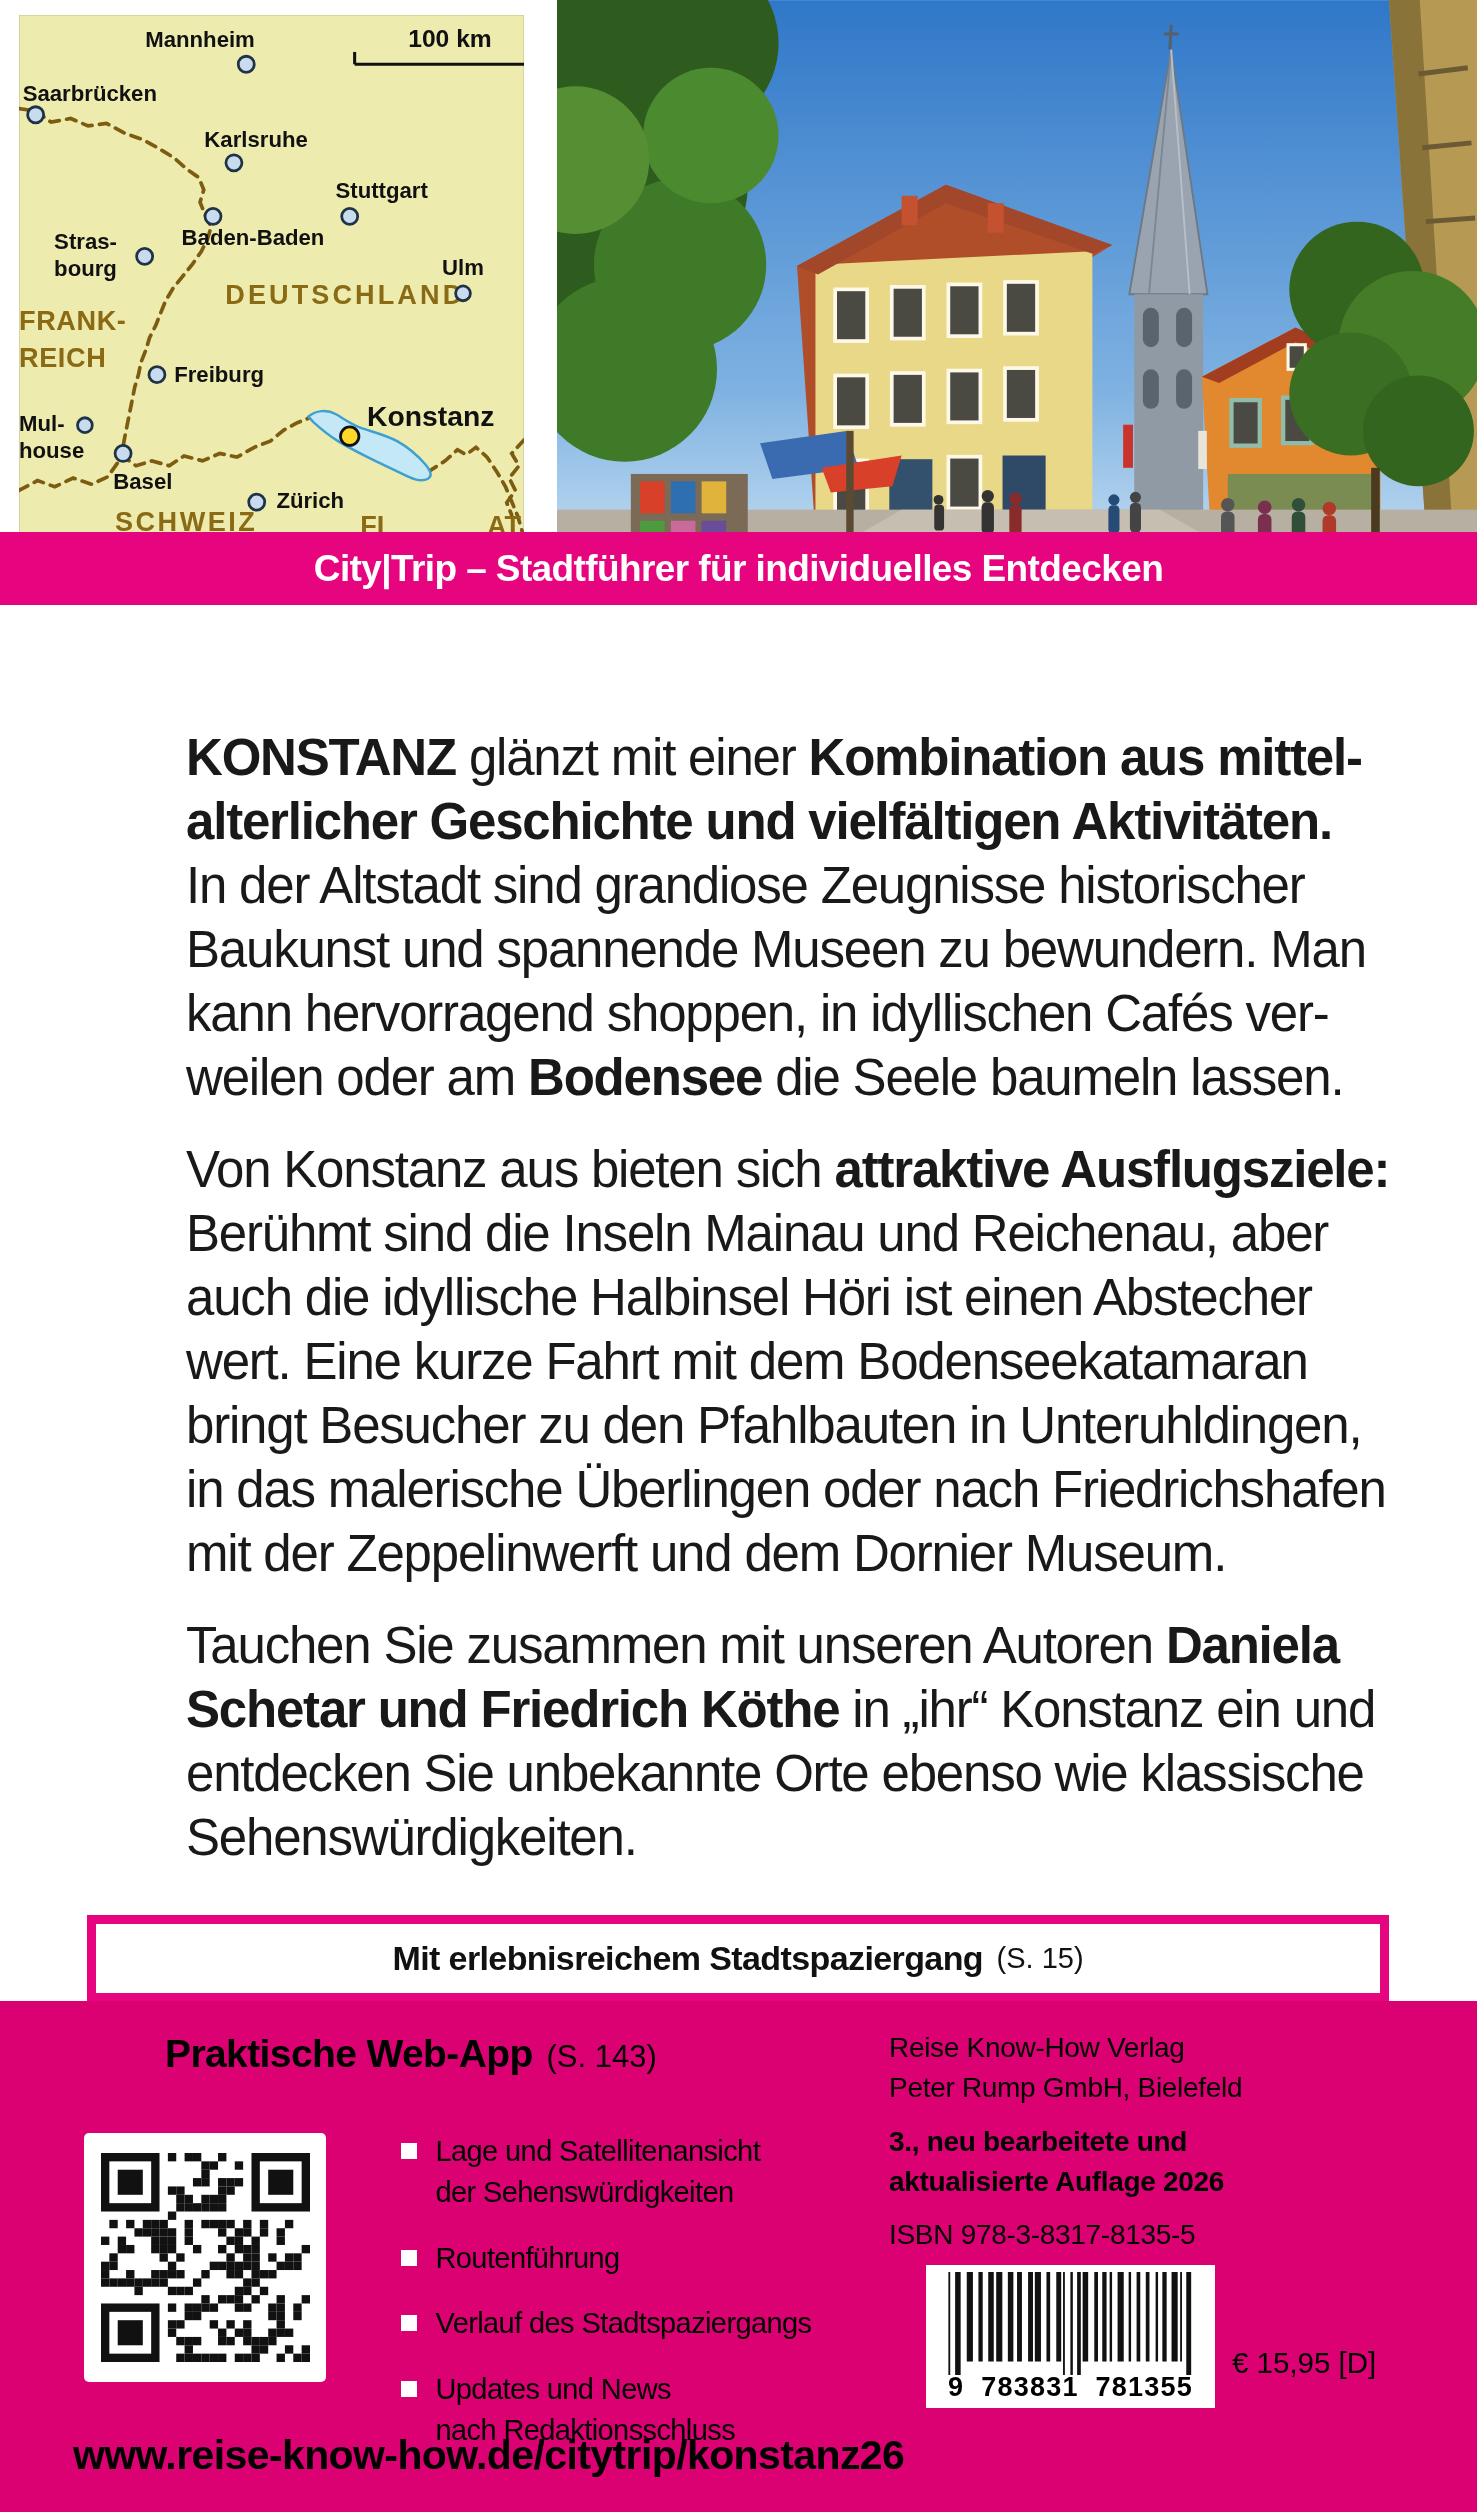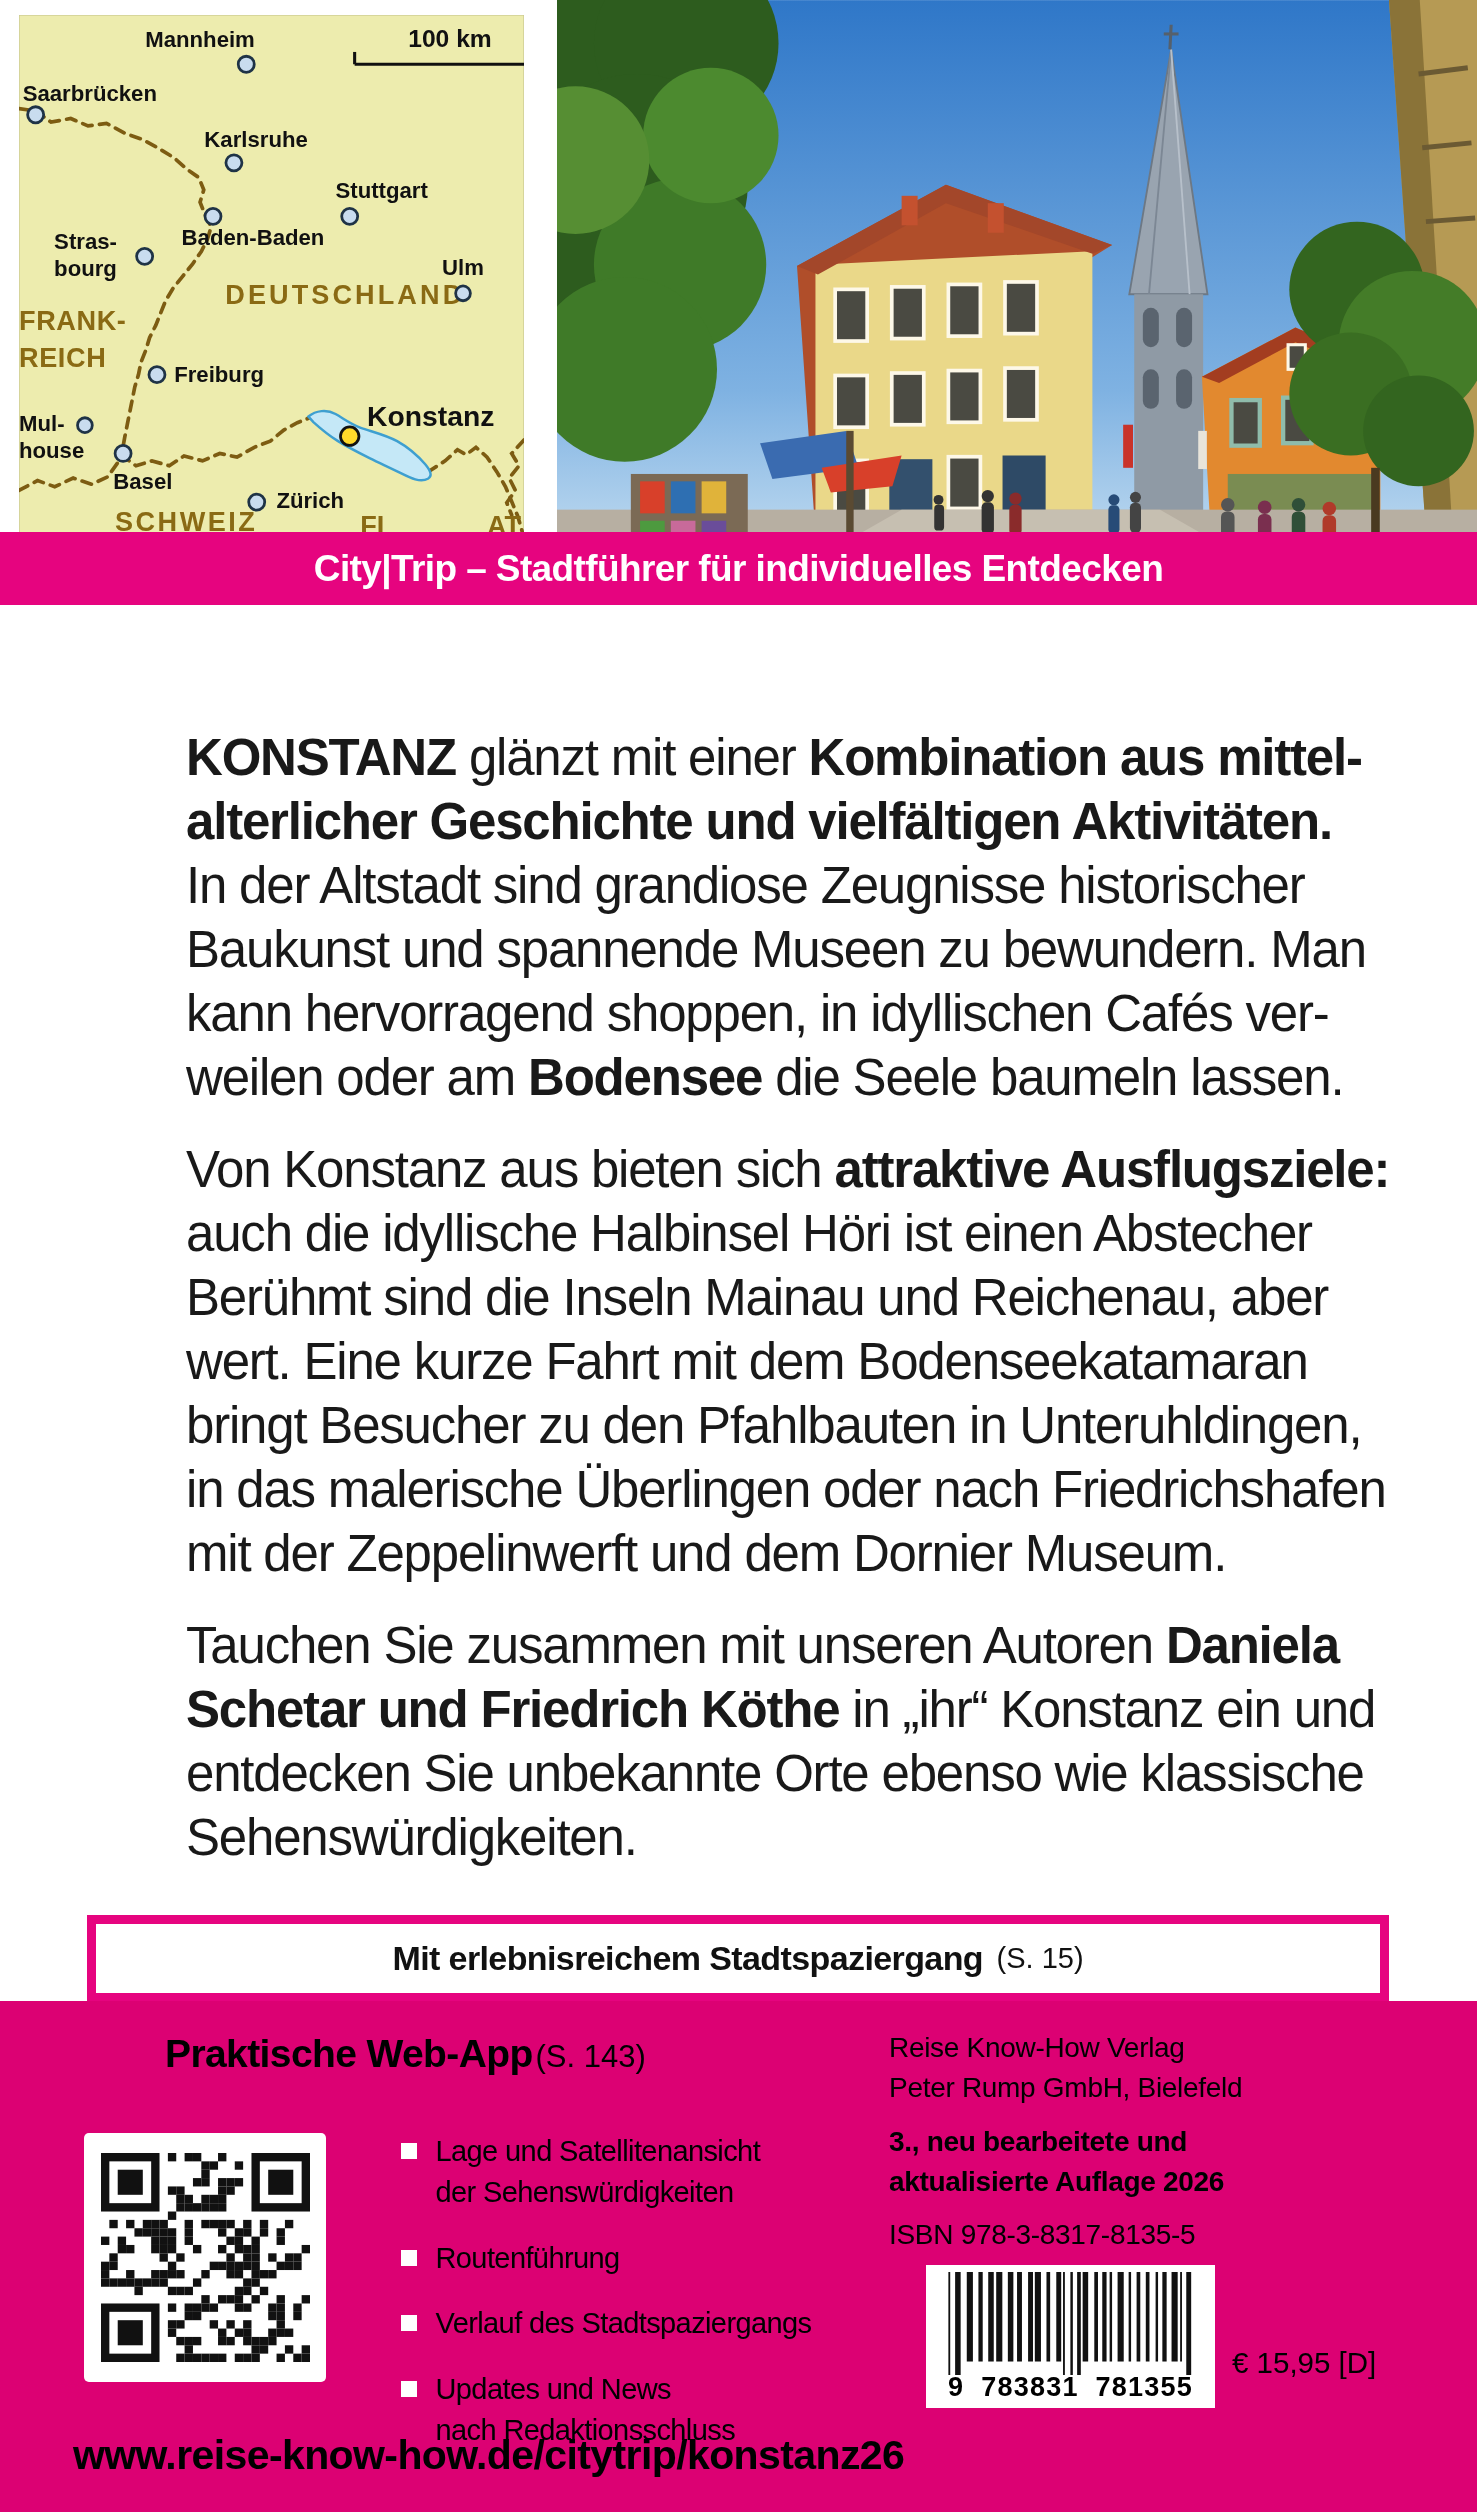--- a/index.html
+++ b/index.html
@@ -22,21 +22,21 @@
   
   .walk-box{position:absolute;left:87px;top:1915px;width:1302px;height:87px;
       background:#fff;border:9.8px solid var(--accent);box-sizing:border-box;
       display:flex;align-items:center;justify-content:center;color:#111;}
   .walk-box .t{font-weight:700;font-size:34px;letter-spacing:-0.6px;}
   .walk-box .r{font-weight:400;font-size:29px;margin-left:13.5px;}
   
   .footer{position:absolute;left:0;top:2001px;width:1477px;height:511px;background:var(--footer);color:#fff;}
   .webapp-title{position:absolute;left:165px;top:2032px;white-space:nowrap;}
   .webapp-title .t{font-weight:700;font-size:39px;letter-spacing:-0.6px;text-align:right;}
-  .webapp-title .r{font-weight:400;font-size:31px;margin-left:0;}
+  .webapp-title .r{font-weight:400;font-size:31px;margin-left:11px;}
   .qr-box{position:absolute;left:84px;top:2133px;width:242px;height:249px;background:#fff;border-radius:4.9px;
       display:flex;align-items:center;justify-content:center;}
   .features{position:absolute;left:401px;top:2131px;width:505px;}
   .feature{display:flex;margin-bottom:24.6px;}
   .feature .sq{width:16px;height:16px;background:#fff;margin:12.3px 18.5px 0 0;flex:0 0 16px;}
   .feature .fl{font-size:29px;line-height:41px;letter-spacing:-0.6px;white-space:nowrap;}
   .pub{position:absolute;left:889px;top:2028px;font-size:28px;line-height:40px;letter-spacing:-0.3px;white-space:nowrap;}
   .pub .gap{height:13.5px;}
   .pub .bold{font-weight:700;}
   .barcode-box{position:absolute;left:926px;top:2265px;width:289px;height:143px;background:#fff;color:#000;}
@@ -265,22 +265,22 @@
       <div class="para">
         <div class="line"><span class="b">KONSTANZ</span><span> glänzt mit einer </span><span class="b">Kombination aus mittel-</span></div>
         <div class="line"><span class="b">alterlicher Geschichte und vielfältigen Aktivitäten.</span></div>
         <div class="line"><span>In der Altstadt sind grandiose Zeugnisse historischer</span></div>
         <div class="line"><span>Baukunst und spannende Museen zu bewundern. Man</span></div>
         <div class="line"><span>kann hervorragend shoppen, in idyllischen Cafés ver-</span></div>
         <div class="line"><span>weilen oder am </span><span class="b">Bodensee</span><span> die Seele baumeln lassen.</span></div>
       </div>
       <div class="para">
         <div class="line"><span>Von Konstanz aus bieten sich </span><span class="b">attraktive Ausflugsziele:</span></div>
+        <div class="line"><span>Berühmt sind die Inseln Mainau und Reichenau, aber</span></div>
         <div class="line"><span>auch die idyllische Halbinsel Höri ist einen Abstecher</span></div>
-        <div class="line"><span>Berühmt sind die Inseln Mainau und Reichenau, aber</span></div>
         <div class="line"><span>wert. Eine kurze Fahrt mit dem Bodenseekatamaran</span></div>
         <div class="line"><span>bringt Besucher zu den Pfahlbauten in Unteruhldingen,</span></div>
         <div class="line"><span>in das malerische Überlingen oder nach Friedrichshafen</span></div>
         <div class="line"><span>mit der Zeppelinwerft und dem Dornier Museum.</span></div>
       </div>
       <div class="para">
         <div class="line"><span>Tauchen Sie zusammen mit unseren Autoren </span><span class="b">Daniela</span></div>
         <div class="line"><span class="b">Schetar und Friedrich Köthe</span><span> in „ihr“ Konstanz ein und</span></div>
         <div class="line"><span>entdecken Sie unbekannte Orte ebenso wie klassische</span></div>
         <div class="line"><span>Sehenswürdigkeiten.</span></div>

